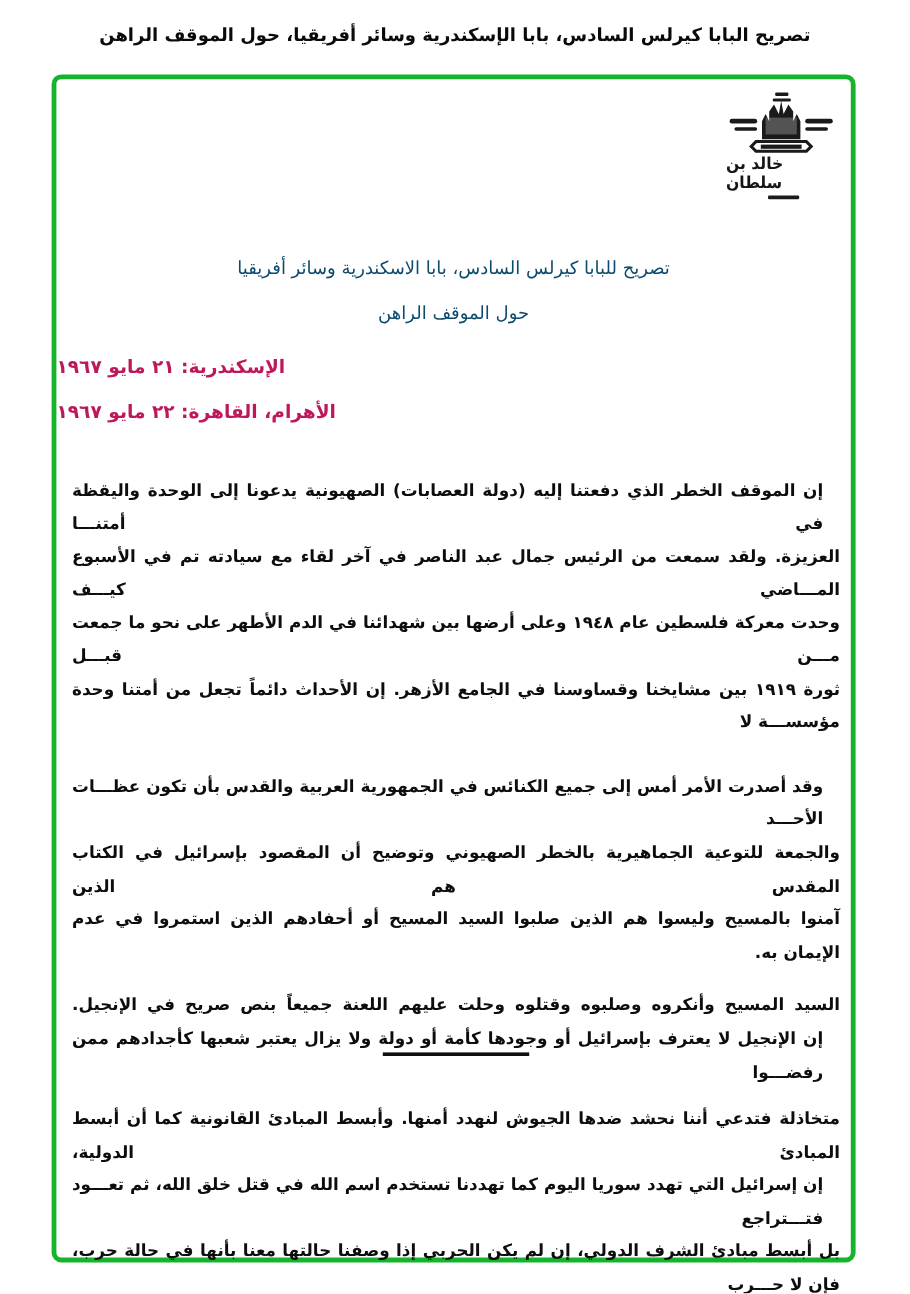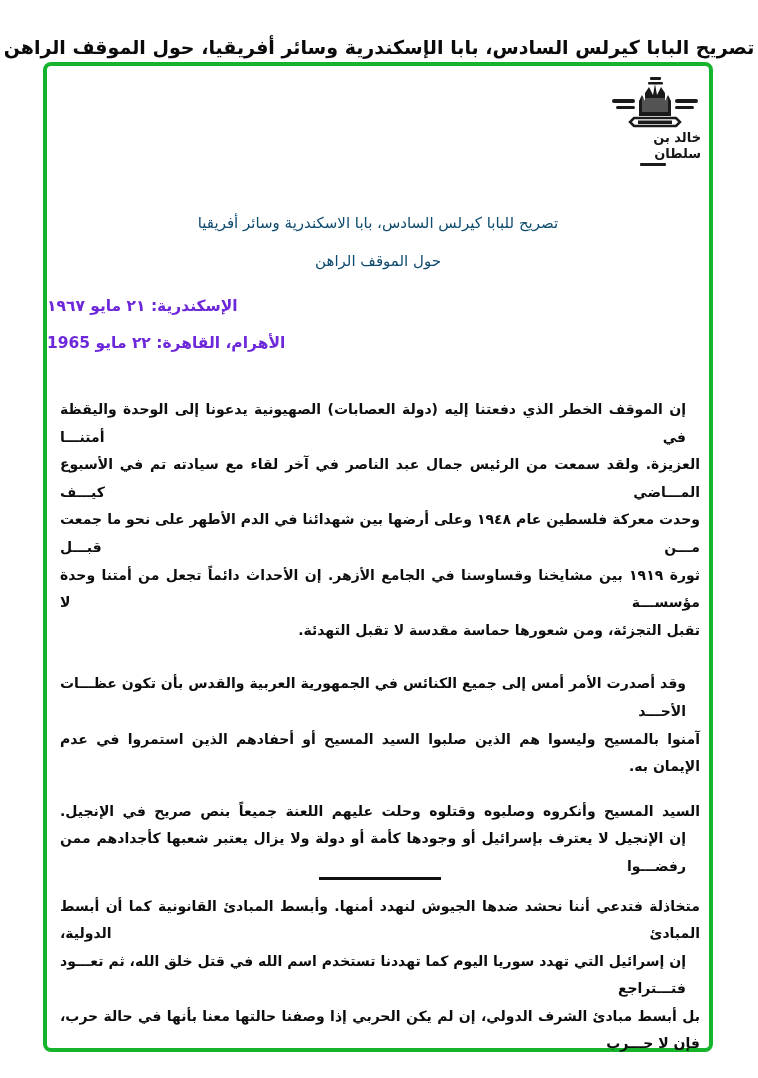--- a/index.html
+++ b/index.html
@@ -3,47 +3,46 @@
 <meta charset="utf-8">
 <style>
   html,body { margin:0; padding:0; background:#ffffff; }
   .page {
     position:relative; width:758px; height:1078px; background:#ffffff;
     font-family:"DejaVu Sans", sans-serif; color:#0d0d0d; overflow:hidden;
   }
   .top-header {
     position:absolute; top:20px; left:0; right:0;
     text-align:center; direction:rtl;
-    font-size:19px; font-weight:bold; color:#0a0a0a;
+    font-size:15px; font-weight:bold; color:#0a0a0a;
     letter-spacing:.2px;
-    margin-top:16px;
   }
   .doc-frame {
     position:absolute; left:43px; top:62px; width:670px; height:990px;
     border:4px solid #16b42c; border-radius:8px; background:#ffffff;
     box-sizing:border-box;
   }
   .stamp {
     position:absolute; top:10px; right:8px; width:96px;
-    text-align:right; color:#161616;
+    text-align:left; color:#161616;
   }
   .stamp .stamp-text {
     direction:rtl; font-size:13px; font-weight:bold; margin-top:-2px;
     letter-spacing:.5px; transform:scaleY(1.05);
   }
   .stamp .stamp-footline { margin:3px auto 0; width:26px; height:3px; background:#1b1b1b; border-radius:1px; }
   .doc-title {
     position:absolute; top:138px; left:0; right:0; direction:rtl;
     text-align:center; font-size:15px; font-weight:500; color:#0c4a6e;
     letter-spacing:.4px;
   }
   .doc-title .t-line { line-height:38px; }
   .dateline {
     position:absolute; top:222px; left:0; right:251px; direction:rtl;
-    text-align:left; font-size:15.5px; font-weight:bold; color:#6d28d9;
+    text-align:left; font-size:15.5px; font-weight:bold; color:#be185d;
   }
   .dateline .d-line { line-height:37px; white-space:nowrap; }
   .doc-body {
     position:absolute; top:330px; left:13px; right:9px; direction:rtl;
     font-size:14px; font-weight:bold; color:#0d0d0d;
   }
   .para { margin:0 0 26px 0; }
   .para:nth-child(2) { margin-bottom:17px; }
   .para:nth-child(3) { margin-bottom:12px; }
   .para .line {
@@ -86,33 +85,33 @@
       <div class="stamp-footline"></div>
     </div>
 
     <div class="doc-title">
       <div class="t-line">تصريح للبابا كيرلس السادس، بابا الاسكندرية وسائر أفريقيا</div>
       <div class="t-line">حول الموقف الراهن</div>
     </div>
 
     <div class="dateline">
       <div class="d-line">الإسكندرية: ٢١ مايو ١٩٦٧</div>
-      <div class="d-line">الأهرام، القاهرة: ٢٢ مايو 1965</div>
+      <div class="d-line">الأهرام، القاهرة: ٢٢ مايو ١٩٦٧</div>
     </div>
 
     <div class="doc-body">
         <div class="para">
           <div class="line first">إن الموقف الخطر الذي دفعتنا إليه (دولة العصابات) الصهيونية يدعونا إلى الوحدة واليقظة في أمتنـــا</div>
           <div class="line">العزيزة. ولقد سمعت من الرئيس جمال عبد الناصر في آخر لقاء مع سيادته تم في الأسبوع المـــاضي كيـــف</div>
           <div class="line">وحدت معركة فلسطين عام ١٩٤٨ وعلى أرضها بين شهدائنا في الدم الأطهر على نحو ما جمعت مـــن قبـــل</div>
           <div class="line">ثورة ١٩١٩ بين مشايخنا وقساوسنا في الجامع الأزهر. إن الأحداث دائماً تجعل من أمتنا وحدة مؤسســـة لا</div>
-          <div class="line">تقبل التجزئة، ومن شعورها حماسة مقدسة لا تقبل التهدئة.</div>
         </div>
         <div class="para">
           <div class="line first">وقد أصدرت الأمر أمس إلى جميع الكنائس في الجمهورية العربية والقدس بأن تكون عظـــات الأحـــد</div>
+          <div class="line">والجمعة للتوعية الجماهيرية بالخطر الصهيوني وتوضيح أن المقصود بإسرائيل في الكتاب المقدس هم الذين</div>
           <div class="line">آمنوا بالمسيح وليسوا هم الذين صلبوا السيد المسيح أو أحفادهم الذين استمروا في عدم الإيمان به.</div>
         </div>
         <div class="para">
           <div class="line">السيد المسيح وأنكروه وصلبوه وقتلوه وحلت عليهم اللعنة جميعاً بنص صريح في الإنجيل.</div>
           <div class="line first">إن الإنجيل لا يعترف بإسرائيل أو وجودها كأمة أو دولة ولا يزال يعتبر شعبها كأجدادهم ممن رفضـــوا</div>
         </div>
         <div class="para">
           <div class="line">متخاذلة فتدعي أننا نحشد ضدها الجيوش لنهدد أمنها. وأبسط المبادئ القانونية كما أن أبسط المبادئ الدولية،</div>
           <div class="line first">إن إسرائيل التي تهدد سوريا اليوم كما تهددنا تستخدم اسم الله في قتل خلق الله، ثم تعـــود فتـــتراجع</div>
           <div class="line">بل أبسط مبادئ الشرف الدولي، إن لم يكن الحربي إذا وصفنا حالتها معنا بأنها في حالة حرب، فإن لا حـــرب</div>

